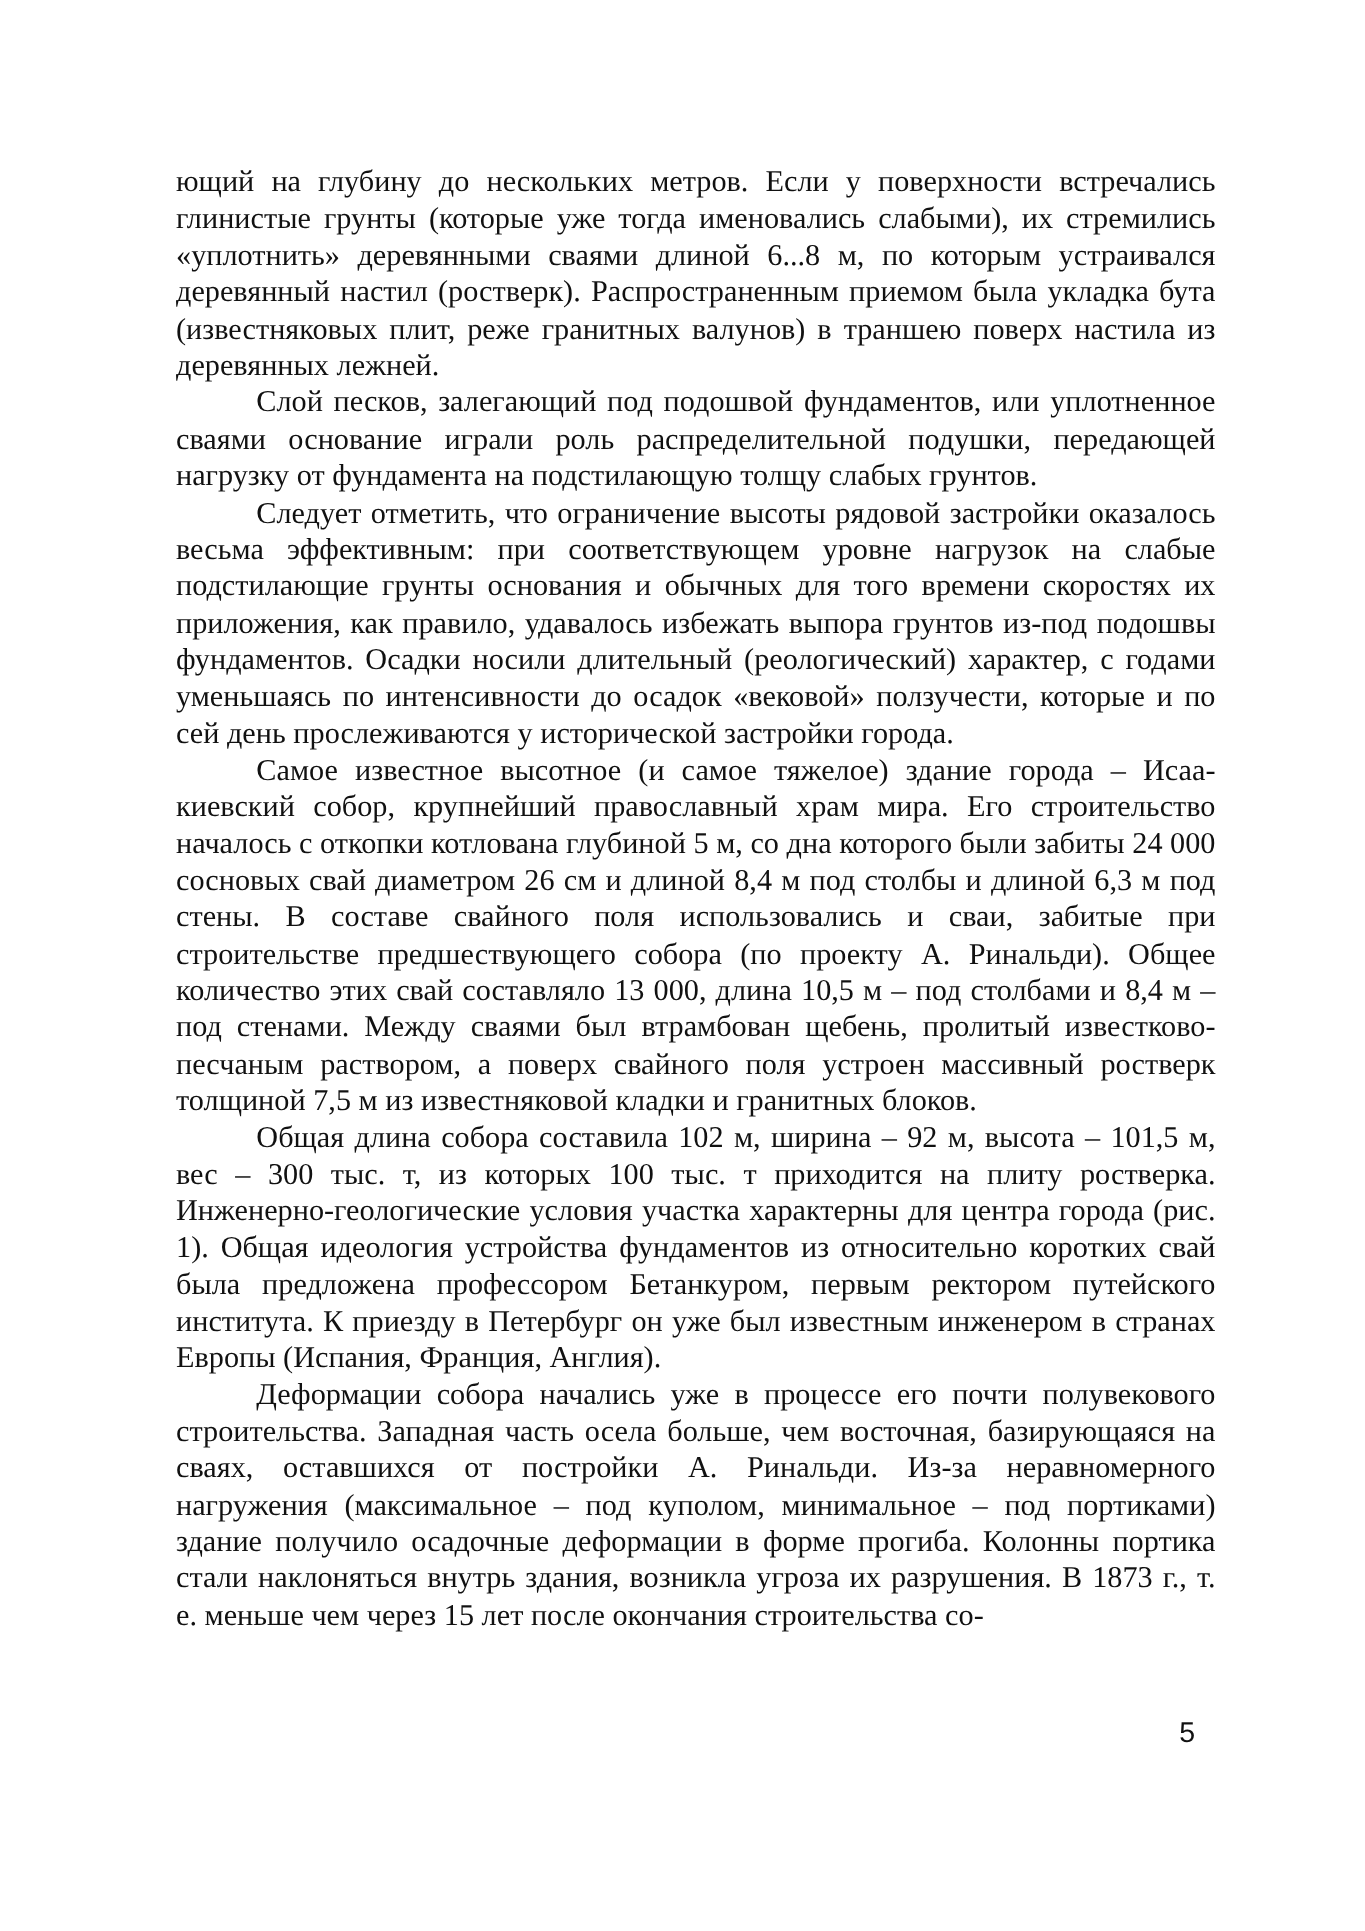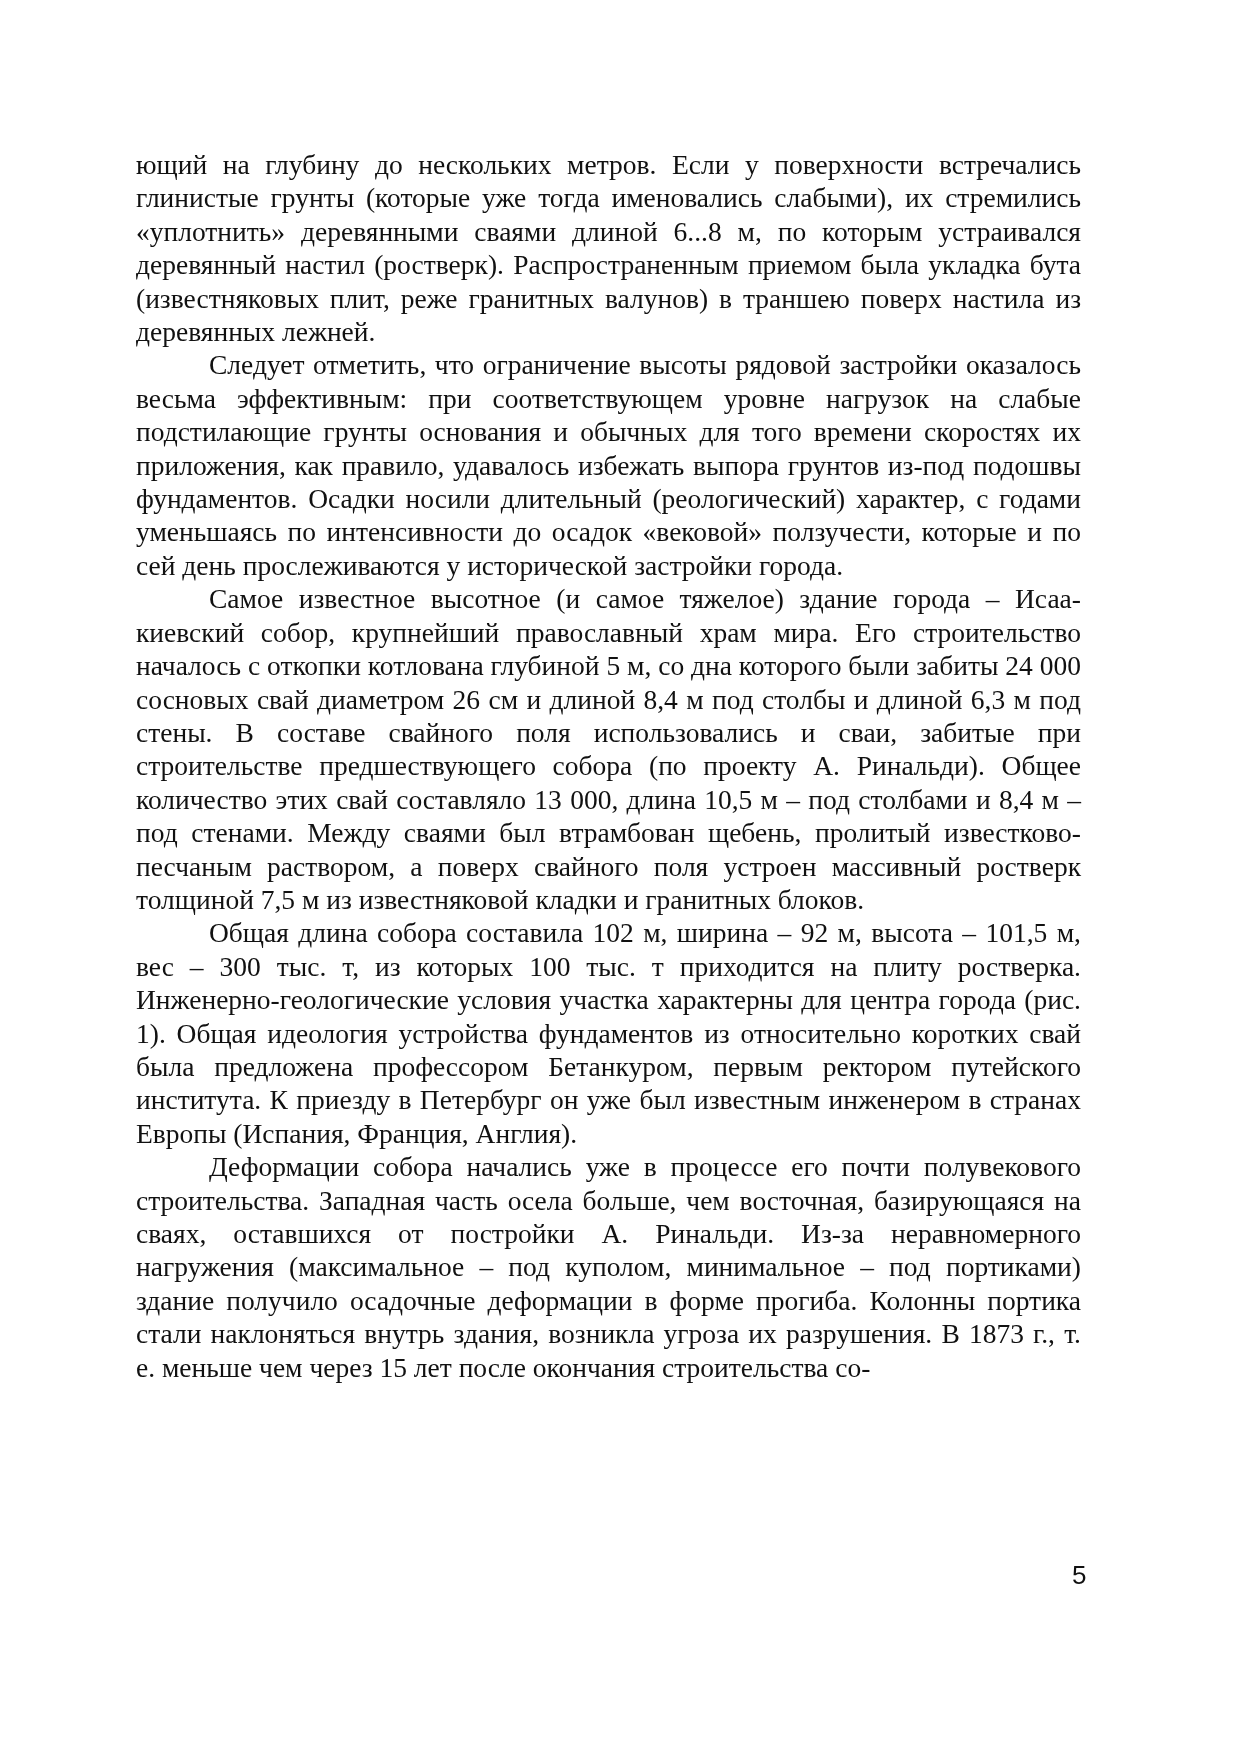--- a/index.html
+++ b/index.html
@@ -16,21 +16,21 @@
     .page {
       position: absolute;
       left: 0;
       top: 0;
       width: 1241px;
       height: 1755px;
       background: #ffffff;
     }
     .text-block {
       position: absolute;
-      left: 136px;
+      left: 160px;
       top: 148px;
       width: 945px;
       font-family: "Liberation Serif", "DejaVu Serif", serif;
       font-size: 27.5px;
       line-height: 33.4px;
       color: #111111;
     }
     .text-block p {
       margin: 0;
       text-align: justify;
@@ -48,19 +48,20 @@
       font-size: 26px;
       color: #111111;
     }
   </style>
 </head>
 <body>
 
 <div class="page">
   <div class="text-block">
     <p>ющий на глубину до нескольких метров. Если у поверхности встречались глинистые грунты (которые уже тогда именовались слабыми), их стреми­лись «уплотнить» деревянными сваями длиной 6...8 м, по которым устраи­вался деревянный настил (ростверк). Распространенным приемом была укладка бута (известняковых плит, реже гранитных валунов) в траншею поверх настила из деревянных лежней.</p>
+    <p class="indent">Слой песков, залегающий под подошвой фундаментов, или уплот­ненное сваями основание играли роль распределительной подушки, пере­дающей нагрузку от фундамента на подстилающую толщу слабых грунтов.</p>
     <p class="indent">Следует отметить, что ограничение высоты рядовой застройки ока­залось весьма эффективным: при соответствующем уровне нагрузок на слабые подстилающие грунты основания и обычных для того времени ско­ростях их приложения, как правило, удавалось избежать выпора грунтов из-под подошвы фундаментов. Осадки носили длительный (реологиче­ский) характер, с годами уменьшаясь по интенсивности до осадок «веко­вой» ползучести, которые и по сей день прослеживаются у исторической застройки города.</p>
     <p class="indent">Самое известное высотное (и самое тяжелое) здание города – Исаа­киевский собор, крупнейший православный храм мира. Его строительство началось с откопки котлована глубиной 5 м, со дна которого были забиты 24 000 сосновых свай диаметром 26 см и длиной 8,4 м под столбы и дли­ной 6,3 м под стены. В составе свайного поля использовались и сваи, заби­тые при строительстве предшествующего собора (по проекту А. Ринальди). Общее количество этих свай составляло 13 000, длина 10,5 м – под столба­ми и 8,4 м – под стенами. Между сваями был втрамбован щебень, проли­тый известково-песчаным раствором, а поверх свайного поля устроен мас­сивный ростверк толщиной 7,5 м из известняковой кладки и гранитных блоков.</p>
     <p class="indent">Общая длина собора составила 102 м, ширина – 92 м, высота – 101,5 м, вес – 300 тыс. т, из которых 100 тыс. т приходится на плиту рост­верка. Инженерно-геологические условия участка характерны для центра города (рис. 1). Общая идеология устройства фундаментов из относитель­но коротких свай была предложена профессором Бетанкуром, первым рек­тором путейского института. К приезду в Петербург он уже был известным инженером в странах Европы (Испания, Франция, Англия).</p>
     <p class="indent">Деформации собора начались уже в процессе его почти полувекового строительства. Западная часть осела больше, чем восточная, базирующаяся на сваях, оставшихся от постройки А. Ринальди. Из-за неравномерного нагружения (максимальное – под куполом, минимальное – под портиками) здание получило осадочные деформации в форме прогиба. Колонны пор­тика стали наклоняться внутрь здания, возникла угроза их разрушения. В 1873 г., т. е. меньше чем через 15 лет после окончания строительства со-</p>
   </div>
   <div class="page-number">5</div>
 </div>
 
 </body></html>

